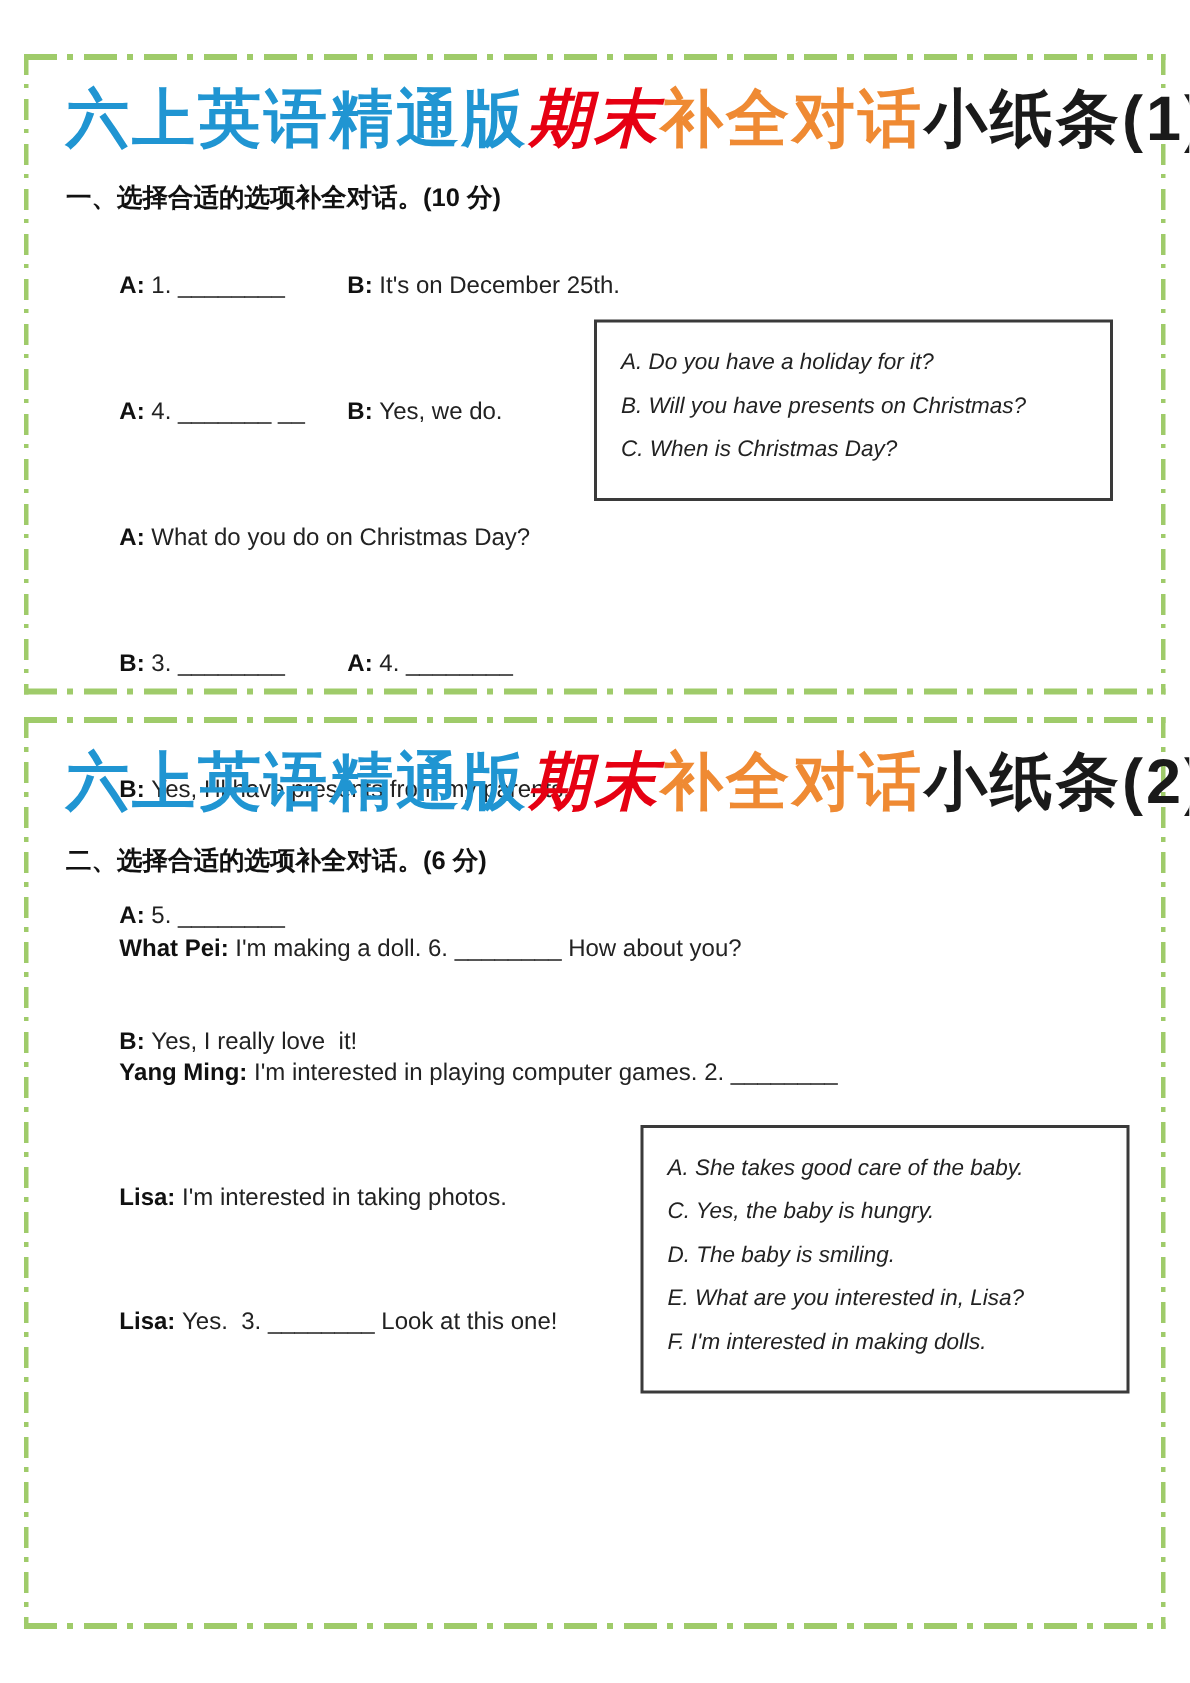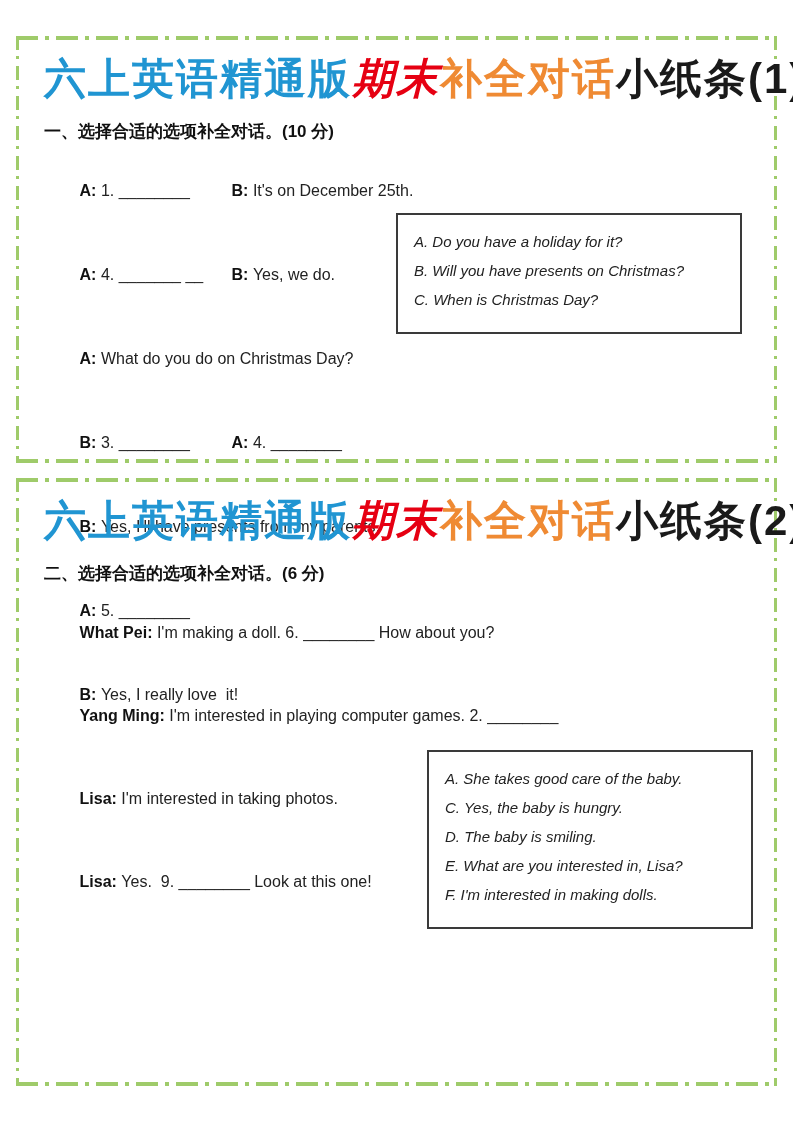--- a/index.html
+++ b/index.html
@@ -135,21 +135,21 @@
       <div class="dline">
         <span class="lbl">What Pei: </span><span class="t">I'm making a doll. 6. ________ How about you?</span>
       </div>
       <div class="dline">
         <span class="lbl">Yang Ming: </span><span class="t">I'm interested in playing computer games. 2. ________</span>
       </div>
       <div class="dline">
         <span class="lbl">Lisa: </span><span class="t">I'm interested in taking photos.</span>
       </div>
       <div class="dline">
-        <span class="lbl">Lisa: </span><span class="t">Yes.  9. ________ Look at this one!</span>
+        <span class="lbl">Lisa: </span><span class="t">Yes.  3. ________ Look at this one!</span>
       </div>
       <div class="dline">
         
       </div>
 
     </div>
 
     <div class="options-box opt2">
       <div class="opt-line">A. She takes good care of the baby.</div>
       <div class="opt-line">C. Yes, the baby is hungry.</div>

